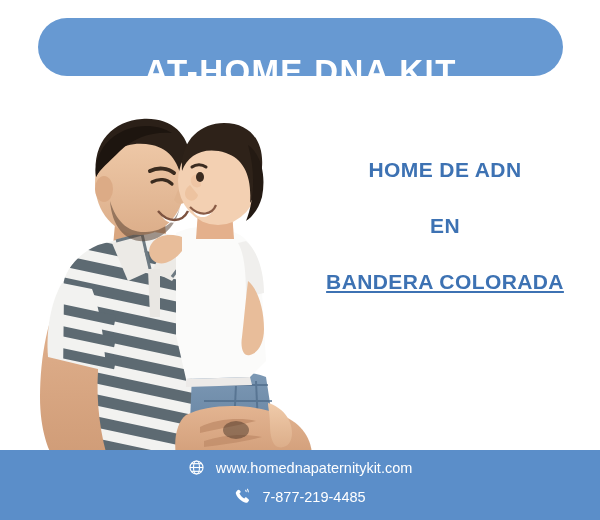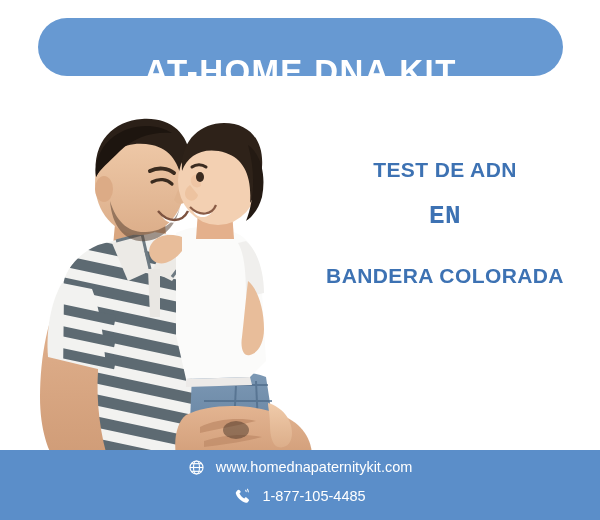--- a/index.html
+++ b/index.html
@@ -67,22 +67,22 @@
     width: 290px;
     text-align: center;
   }
   .headline-line {
     color: #3d72b3;
     font-weight: bold;
     font-family: "Liberation Sans", sans-serif;
     line-height: 1.15;
   }
   .hl-1 { font-size: 21px; letter-spacing: 0.4px; }
-  .hl-2 { font-size: 26px; letter-spacing: 0.4px; margin-top: 20px; font-family: Liberation Mono, monospace; }
-  .hl-3 { font-size: 21px; letter-spacing: 0.4px; margin-top: 32px; }
+  .hl-2 { font-size: 21px; letter-spacing: 0.4px; margin-top: 32px; }
+  .hl-3 { font-size: 21px; letter-spacing: 0.4px; margin-top: 32px; text-decoration: underline; }
 
   
   .footer {
     position: absolute;
     left: 0;
     top: 450px;
     width: 600px;
     height: 70px;
     background: #5b8ec9;
   }
@@ -103,21 +103,21 @@
   }
   .row-bottom {
     left: 0;
     right: 0;
     top: 38px;
     justify-content: center;
     gap: 34px;
   }
   .contact-item {
     display: flex;
-    align-items: flex-start;
+    align-items: center;
     gap: 11px;
   }
   .ic {
     display: inline-flex;
     align-items: center;
     justify-content: center;
     flex: 0 0 auto;
   }
 </style>
 </head>
@@ -266,21 +266,21 @@
         <path d="M204,356 C222,350 244,348 262,352 C244,357 222,360 204,362 Z"></path>
       </g>
       <ellipse cx="236" cy="345" rx="13" ry="9" fill="#3a2a20" opacity="0.45"></ellipse>
 
       <path d="M268,318 C282,322 292,334 292,348 C292,358 286,364 278,362
                C272,360 270,350 270,340 C270,330 268,322 268,318 Z" fill="url(#skin2)"></path>
     </svg>
   </div>
 
   <div class="headline-block">
-    <div class="headline-line hl-1">TEST DE ADN</div>
+    <div class="headline-line hl-1">HOME DE ADN</div>
     <div class="headline-line hl-2">EN</div>
     <div class="headline-line hl-3">BANDERA COLORADA</div>
   </div>
 
   <div class="footer">
 
     <div class="footer-row row-web">
       <div class="contact-item">
         <span class="ic">
           <svg width="17" height="17" viewBox="0 0 24 24" fill="none" stroke="#ffffff" stroke-width="1.6">
@@ -303,19 +303,19 @@
                      1.2 3.2 3.1 6 5.6 8.2 2.4 2.2 5.3 3.7 8.4 4.5 1 .2 2-.1 2.7-.8
                      l1.3-1.5c.7-.8.6-2-.2-2.7l-2.6-2.2c-.7-.6-1.8-.5-2.5.2l-.9 1
                      c-1.6-.8-3-1.9-4.2-3.2-1.1-1.2-2-2.6-2.6-4.1l1-.8
                      c.8-.6.9-1.7.3-2.5L7.9 3.3c-.3-.4-.8-.7-1.3-.7z"></path>
             <path d="M16.2 2.4c.3-.2.7-.1.9.2.5.8.8 1.8.8 2.8 0 .4-.3.7-.7.7
                      -.4 0-.7-.3-.7-.7 0-.7-.2-1.4-.6-2-.2-.3-.1-.8.3-1z"></path>
             <path d="M18.6 1c.3-.2.7-.1.9.2.9 1.3 1.4 2.8 1.4 4.4 0 .4-.3.7-.7.7
                      -.4 0-.7-.3-.7-.7 0-1.3-.4-2.5-1.1-3.6-.2-.3-.1-.8.2-1z"></path>
           </svg>
         </span>
-        <span>1-877-105-4485</span>
+        <span>7-877-219-4485</span>
       </div>
 
     </div>
 
   </div>
 </div>
 
 </body></html>

